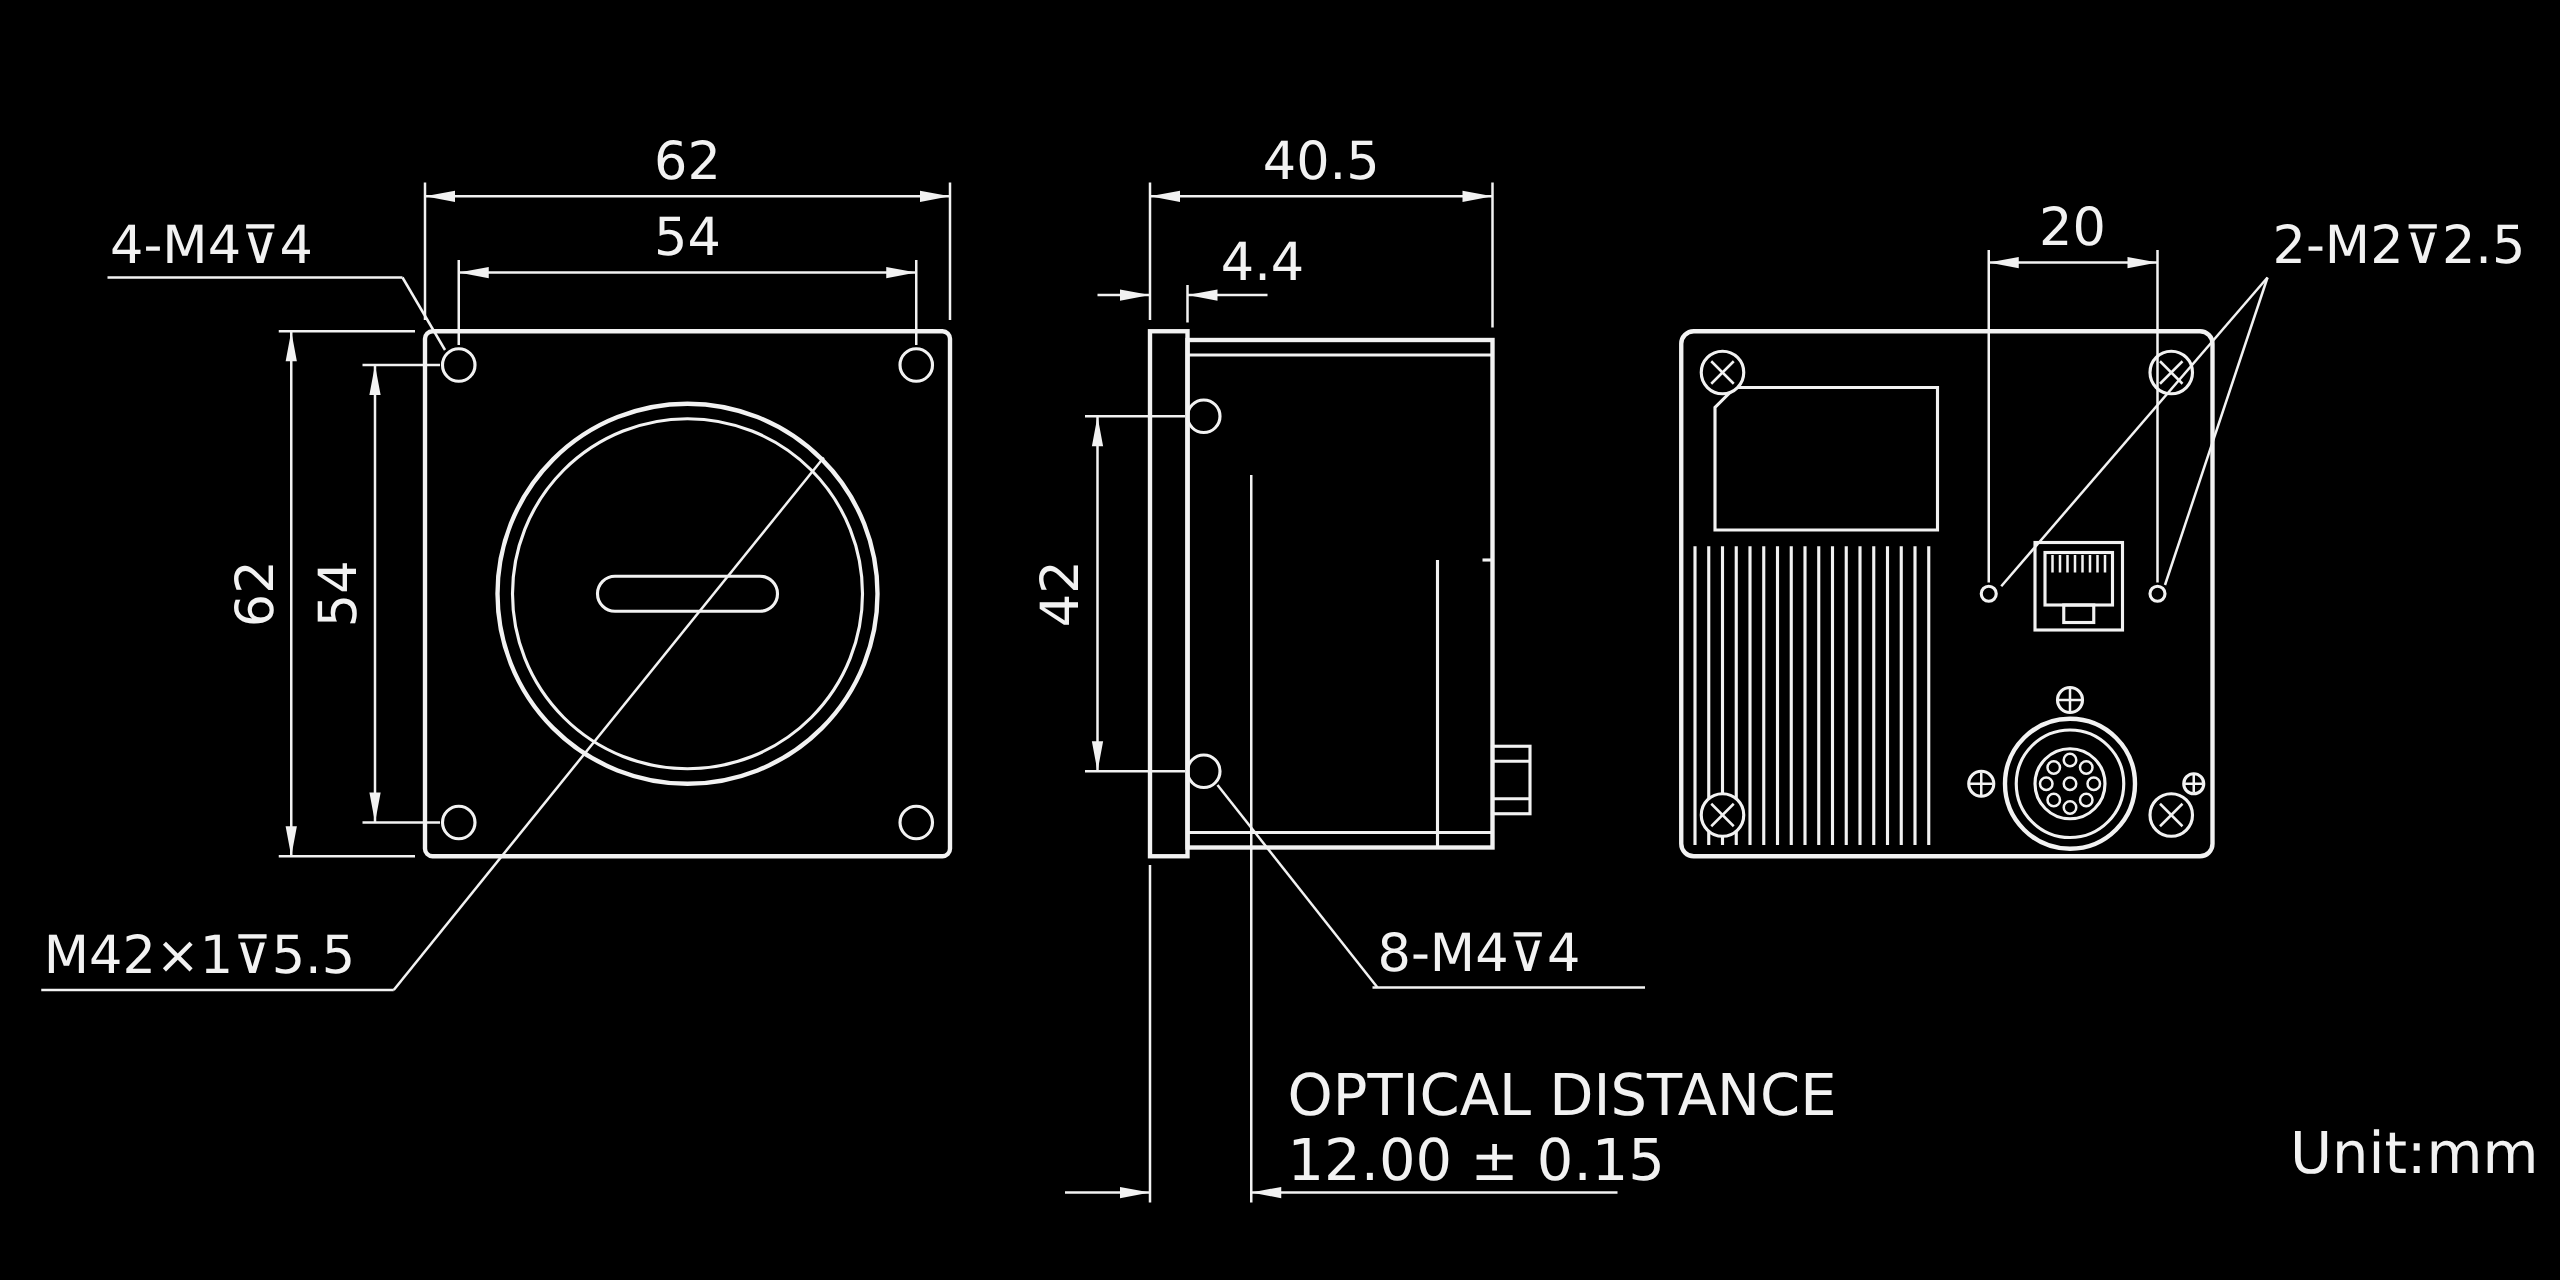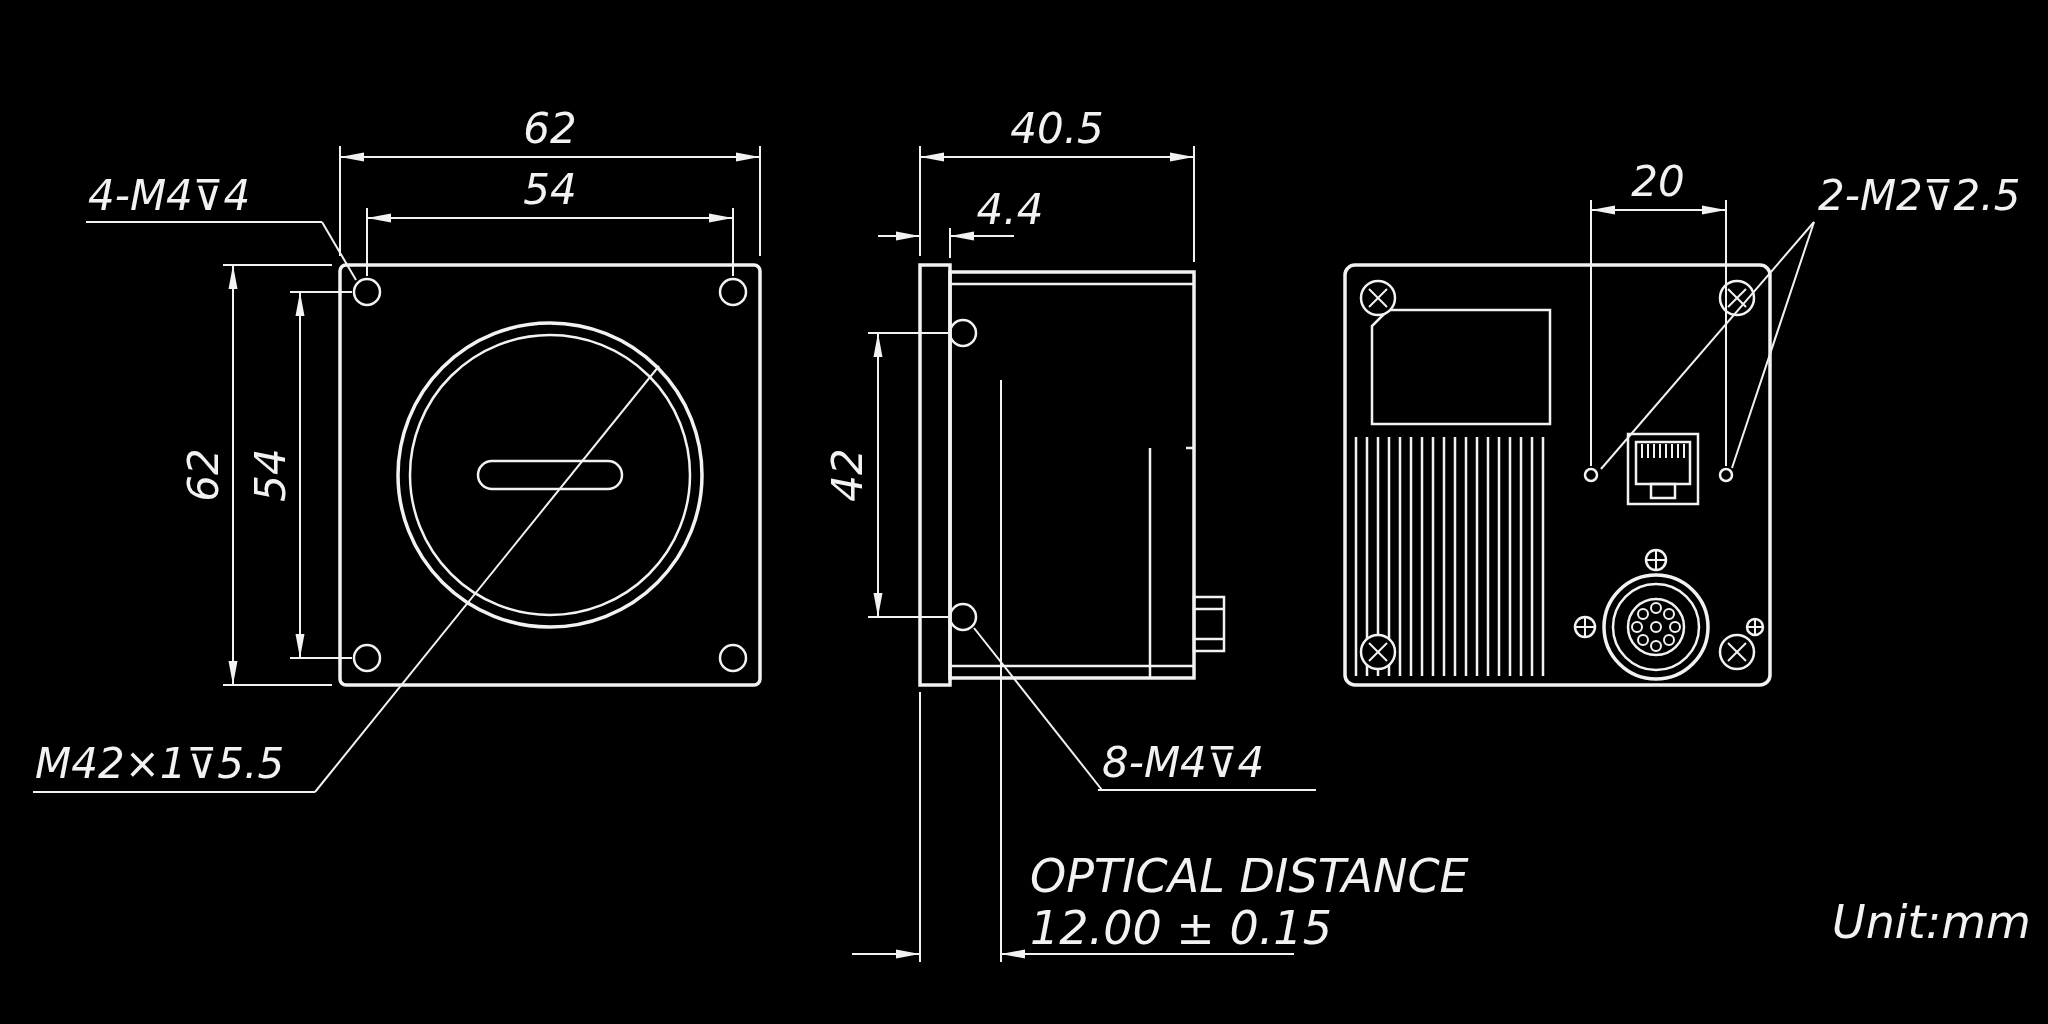--- a/index.html
+++ b/index.html
@@ -1,16 +1,16 @@
 <!DOCTYPE html>
 <html><head>
 <meta charset="utf-8">
 <style>
   html,body{margin:0;padding:0;background:#000;}
-  .stage{width:2048px;height:1024px;background:#000;overflow:hidden;font-style:italic;}
+  .stage{width:2048px;height:1024px;background:#000;overflow:hidden;}
   svg{display:block;}
   .ol{stroke:#f2f2f2;stroke-width:3.5;fill:none;}
   .th{stroke-width:2.5;}
   .dl{stroke:#f2f2f2;stroke-width:2;fill:none;}
   .scrw{fill:#000;}
   .dtxt{font-family:"DejaVu Sans","Liberation Sans",sans-serif;font-size:42px;fill:#f2f2f2;}
   .big{font-size:46px;}
   .mid{text-anchor:middle;}
 </style>
 </head>

